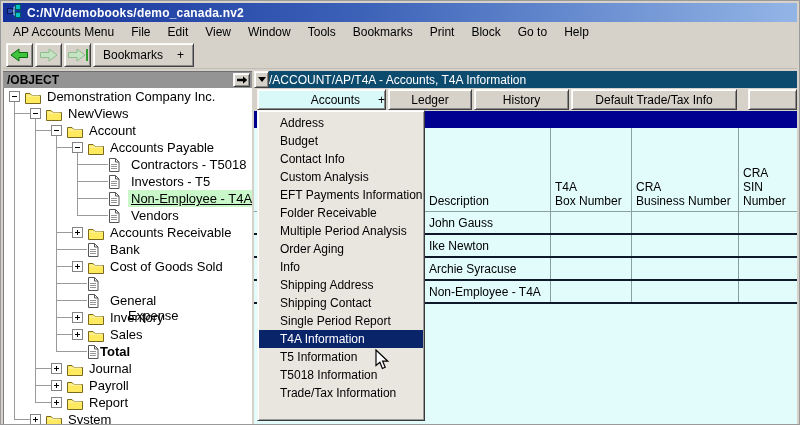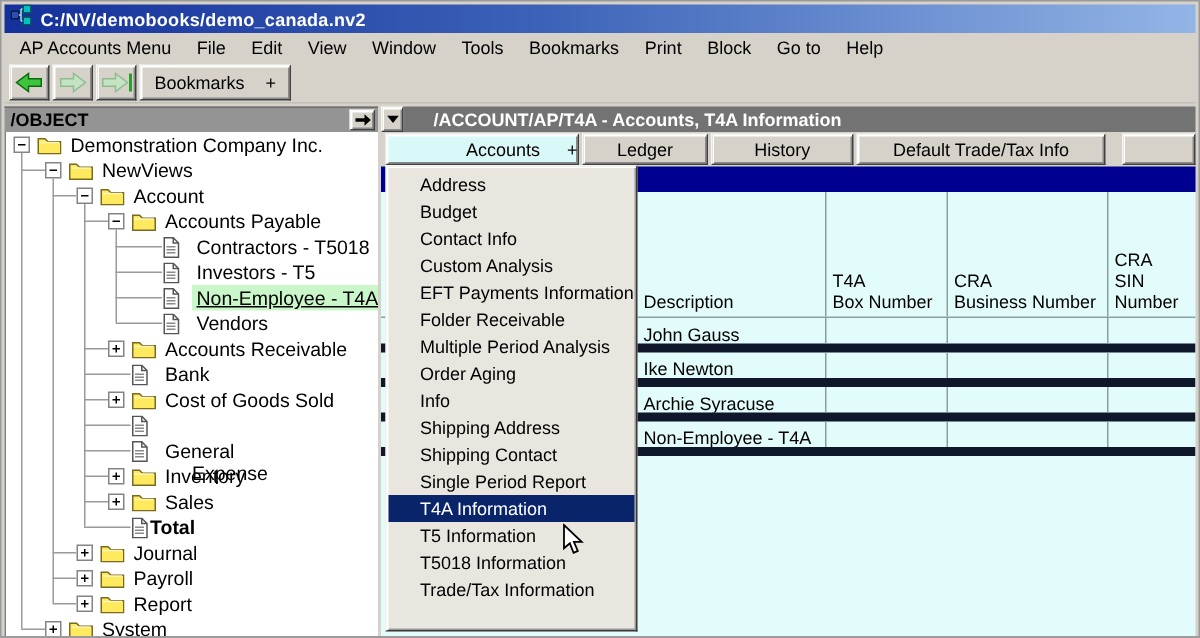--- a/index.html
+++ b/index.html
@@ -33,33 +33,33 @@
   .stub{position:absolute;top:8px;height:1px;background:#9a9a9a;}
   .ebox{position:absolute;top:3px;width:11px;height:11px;background:#fff;border:1px solid #848484;}
   .ebox .h{position:absolute;left:2px;top:4px;width:5px;height:1px;background:#000;}
   .ebox .v{position:absolute;left:4px;top:2px;width:1px;height:5px;background:#000;}
   .ticon{position:absolute;top:2px;display:block;}
   .tlabel{position:absolute;top:0;line-height:17px;font-size:13px;color:#000;white-space:nowrap;padding:0 3px;}
   .tlabel.sel{background:#c9f7c9;text-decoration:underline;}
   
   .panel-header{position:absolute;left:253px;top:70px;right:2px;height:17px;display:flex;}
   .dropbtn{width:15px;height:17px;flex:none;}
-  .panel-title{flex:1;background:#737373;color:#fff;font-size:12px;font-weight:bold;
-    display:flex;align-items:center;padding-left:20px;white-space:nowrap;overflow:hidden;}
+  .panel-title{flex:1;background:#0c4a6e;color:#fff;font-size:12px;font-weight:normal;
+    display:flex;align-items:center;padding-left:0;white-space:nowrap;overflow:hidden;}
   .tabsrow{position:absolute;left:253px;top:87px;right:2px;height:23px;background:#d6d2ca;
     display:flex;align-items:stretch;padding:1px 0 1px 3px;gap:2px;}
   .tab{font-size:12px;display:flex;align-items:center;justify-content:center;gap:18px;white-space:nowrap;overflow:hidden;}
   .tab.active{background:#d9f8f8;}
   .bluestrip{position:absolute;left:253px;top:110px;right:2px;height:17px;background:#000090;}
   
   .table-area{position:absolute;left:253px;top:127px;right:2px;bottom:0;background:#e2fcfc;overflow:hidden;}
   .thead{display:flex;height:84px;border-bottom:1px solid #8aa0a0;}
   .hcell{display:flex;align-items:flex-end;padding:0 3px 3px 4px;font-size:12px;line-height:14px;
     white-space:pre-line;color:#000;}
-  .drow{display:flex;height:23px;border-bottom:6px solid #0f172a;}
+  .drow{display:flex;height:23px;border-bottom:2px solid #0f172a;}
   .dcell{font-size:12px;line-height:22px;white-space:nowrap;overflow:hidden;color:#000;padding-left:4px;}
   .c0{width:297px;border-right:1px solid #8aa0a0;padding-left:175px !important;}
   .c1{width:81px;border-right:1px solid #8aa0a0;}
   .c2{width:107px;border-right:1px solid #8aa0a0;}
   .c3{flex:1;}
   
   .dropdown{position:absolute;left:256px;top:109px;width:168px;height:311px;background:#e9e6e0;
     border:1px solid;border-color:#f8f7f4 #3a3a3a #3a3a3a #f8f7f4;
     box-shadow:inset 1px 1px 0 #ffffff,inset -1px -1px 0 #9a9a9a;padding:3px 1px;overflow:hidden;}
   .dd-item{height:18px;line-height:18px;font-size:12px;padding-left:21px;color:#000;white-space:nowrap;}

